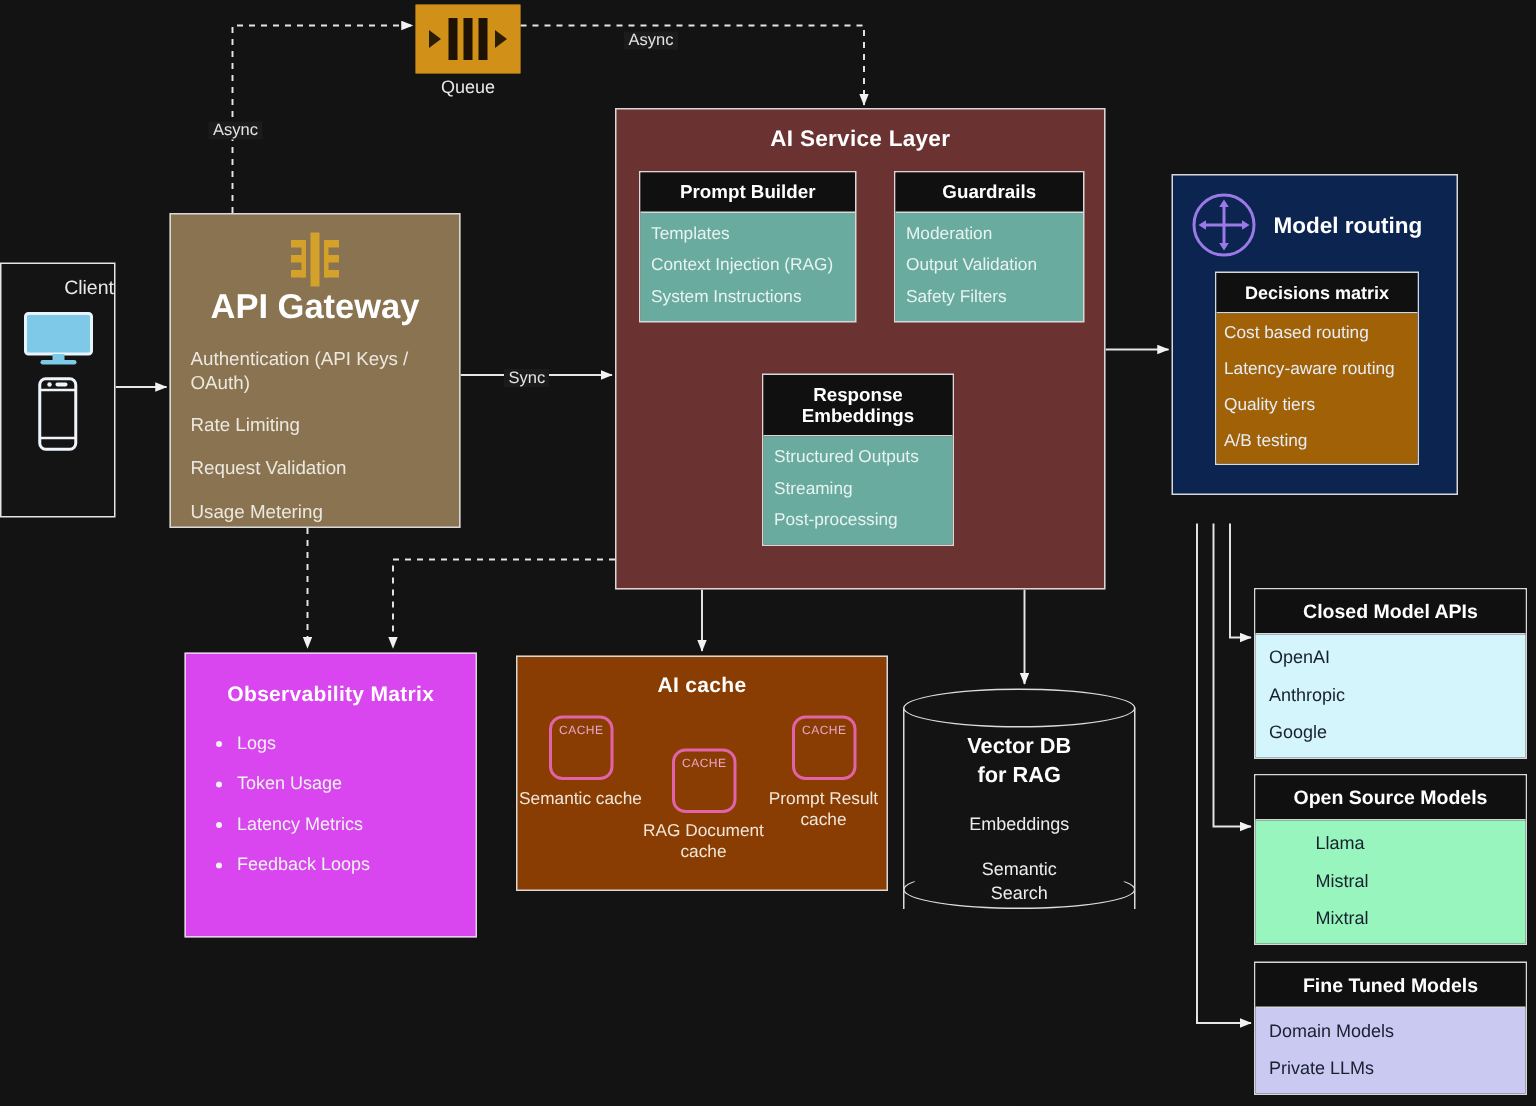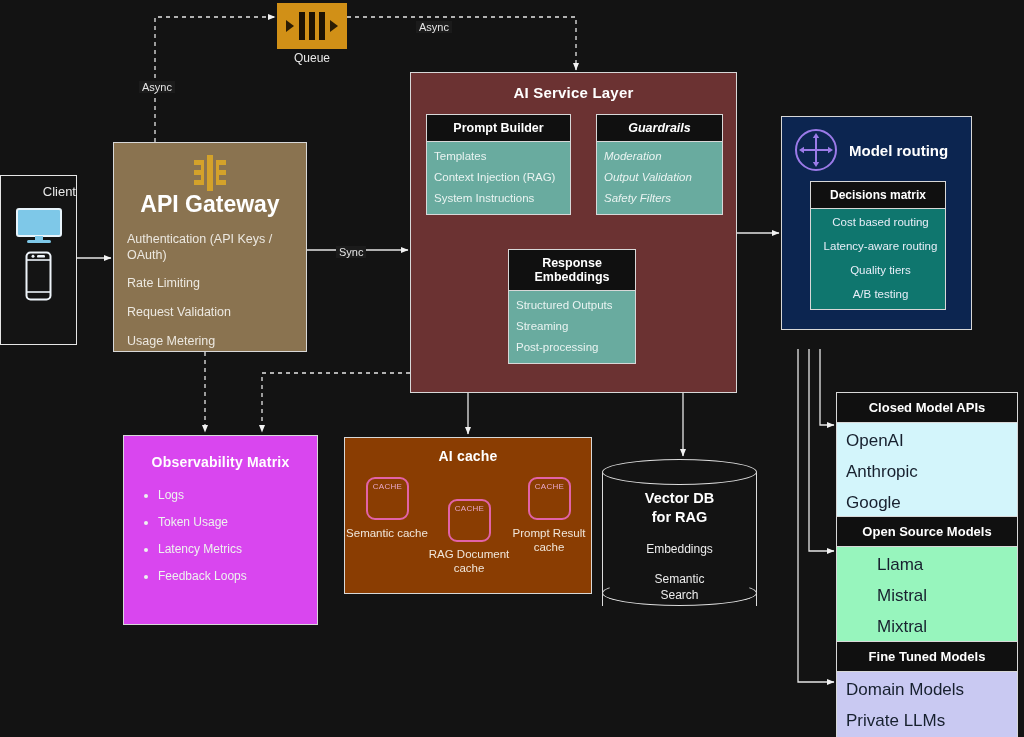--- a/index.html
+++ b/index.html
@@ -49,41 +49,41 @@
 
   .subcard { position: absolute; border: 1px solid #d8d8d8; }
   .subcard .hdr { background: #101010; color:#fff; font-weight:bold;
                   font-size: 12.5px; text-align:center; padding: 6px 2px;
                   border-bottom: 1px solid #d8d8d8; }
   .subcard .body { background: #69ab9f; padding: 8px 0 8px 7px; }
   .subcard .body div { color: #e9f3f1; font-size: 11.5px; margin-bottom: 9px; }
   .subcard .body div:last-child { margin-bottom: 2px; }
 
   #prompt-builder   { left: 15px; top: 41px;  width: 145px; }
-  #guardrails       { left: 185px; top: 41px; width: 127px; font-style: italic; }
+  #guardrails       { left: 185px; top: 41px; width: 127px; }
   #response-proc    { left: 97px;  top: 176px; width: 128px; }
 
   
   #model-routing { left: 781px; top: 116px; width: 191px; height: 214px;
                    background: #0c2550; border: 1px solid #d8d8d8; }
   #model-routing .mr-head { display:flex; align-items:center; gap:10px;
                             padding: 10px 0 0 11px; }
   #model-routing .mr-title { color:#fff; font-weight:bold; font-size: 15px; }
   #decisions { left: 28px; top: 64px; width: 136px; }
   #decisions .hdr { font-size: 12px; padding: 6px 2px; }
-  #decisions .body { background: #0f766e; border: 0; padding: 7px 0 7px 5px; text-align: center; }
+  #decisions .body { background: #a16207; border: 0; padding: 7px 0 7px 5px; }
   #decisions .body div { color: #e7edf7; font-size: 11.5px; margin-bottom: 12px; }
   #decisions .body div:last-child { margin-bottom: 2px; }
 
   
   .mg { position: absolute; border: 1px solid #d8d8d8; }
   .mg .hdr { background: #101010; color:#fff; font-weight:bold; font-size: 13px;
              text-align:center; padding: 7px 2px; border-bottom: 1px solid #d8d8d8; }
   .mg .body { padding: 8px 0 8px 9px; }
-  .mg .body div { color: #17202e; font-size: 17px; margin-bottom: 11px; }
+  .mg .body div { color: #17202e; font-size: 12px; margin-bottom: 11px; }
   .mg .body div:last-child { margin-bottom: 2px; }
   #closed-models { left: 836px; top: 392px; width: 182px; }
   #closed-models .body { background: #d3f5fb; }
   #oss-models    { left: 836px; top: 516px; width: 182px; }
   #oss-models .body { background: #97f5bd; padding-left: 40px; }
   #ft-models     { left: 836px; top: 641px; width: 182px; }
   #ft-models .body { background: #c9c9f2; }
 
   
   #observability { left: 123px; top: 435px; width: 195px; height: 190px;

